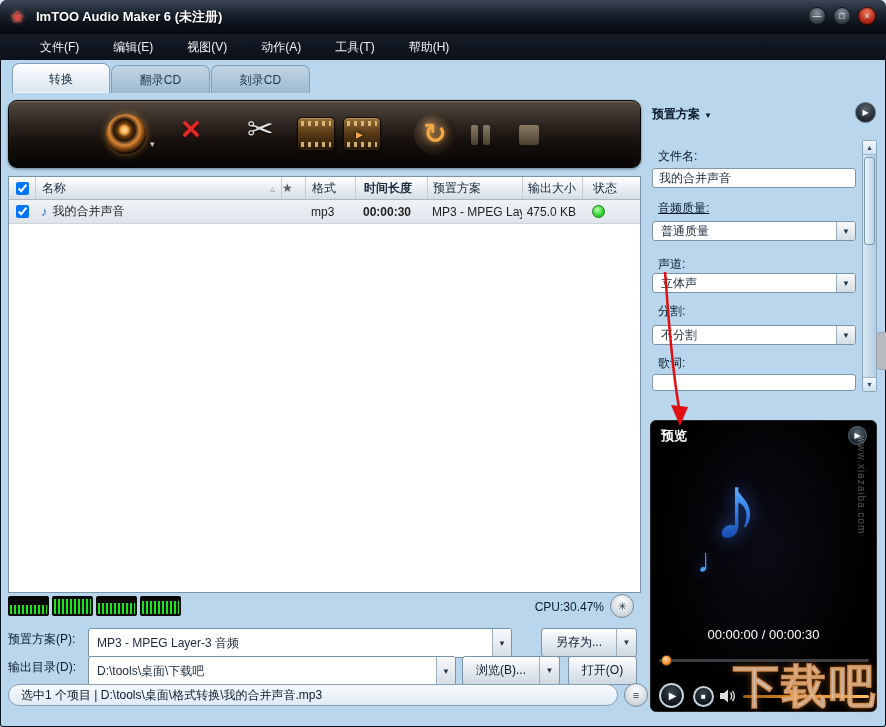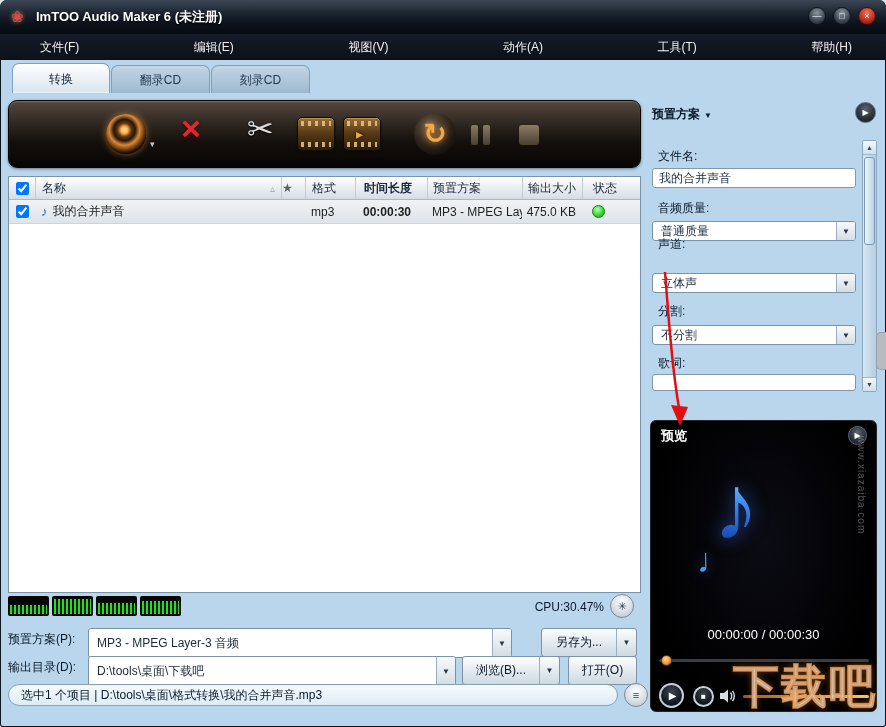--- a/index.html
+++ b/index.html
@@ -10,21 +10,21 @@
     background:linear-gradient(180deg,#3c4654 0%,#1b2330 40%,#0c111a 72%,#070b12 100%);}
   .app-icon{position:absolute;left:11px;top:8px;font-size:15px;color:#e04848;text-shadow:0 0 4px #ff9a6a;}
   .win-title{position:absolute;left:36px;top:8px;font-size:13px;font-weight:bold;color:#fff;text-shadow:0 1px 2px #000;}
   .win-btns{position:absolute;right:10px;top:7px;display:flex;gap:7px;}
   .wbtn{width:18px;height:18px;border-radius:50%;display:flex;align-items:center;justify-content:center;
     font-size:9px;color:#f2f2f2;border:1px solid #11161c;box-sizing:border-box;
     background:radial-gradient(circle at 50% 30%,#8a939e,#39414c 65%,#20262e);cursor:default;}
   .wbtn.close{background:radial-gradient(circle at 50% 30%,#f07860,#b02818 65%,#7a1408);border-color:#4a0a05;}
   
   .menubar{position:absolute;left:0;top:34px;width:886px;height:26px;display:flex;align-items:center;
-    background:linear-gradient(180deg,#151c28,#0b1019);justify-content:space-between;}
+    background:linear-gradient(180deg,#151c28,#0b1019);}
   .menu-item{color:#f0f0f0;font-size:12px;margin-right:34px;cursor:default;}
   .menu-item:first-child{margin-left:40px;}
   
   .tab{position:absolute;height:28px;line-height:28px;text-align:center;font-size:12px;color:#24384a;
     border:1px solid #7fa0ba;border-bottom:none;border-radius:7px 7px 0 0;box-sizing:border-box;
     background:linear-gradient(#c2d6e6,#9db9cf);top:65px;}
   .tab.active{background:linear-gradient(#ffffff,#e6eef5 60%,#d8e4ee);top:63px;height:30px;line-height:30px;
     color:#12263a;box-shadow:0 -1px 2px rgba(255,255,255,.6) inset;}
   
   .toolbar{position:absolute;left:8px;top:100px;width:633px;height:68px;border-radius:9px;
@@ -306,27 +306,27 @@
   <div class="rp-header">
     <span>预置方案</span><span class="hcaret">▼</span>
   </div>
   <div class="dark-round" style="left:855px;top:102px;">
     <span>▶</span>
   </div>
 
   <span class="rp-label" style="top:148px;">文件名:</span>
   <input class="rp-input" style="top: 168px;" value="我的合并声音">
 
-  <span class="rp-label" style="top:200px;">音频质量:</span>
+  <span class="rp-label" style="top:200px;text-decoration:underline;">音频质量:</span>
   <div class="dd rp-dd" style="top:221px;">
     <span class="dd-text">普通质量</span>
     <span class="dd-arrow">▼</span>
   </div>
 
-  <span class="rp-label" style="top:236px;">声道:</span>
+  <span class="rp-label" style="top:256px;">声道:</span>
   <div class="dd rp-dd" style="top:273px;">
     <span class="dd-text">立体声</span>
     <span class="dd-arrow">▼</span>
   </div>
 
   <span class="rp-label" style="top:303px;">分割:</span>
   <div class="dd rp-dd" style="top:325px;">
     <span class="dd-text">不分割</span>
     <span class="dd-arrow">▼</span>
   </div>

